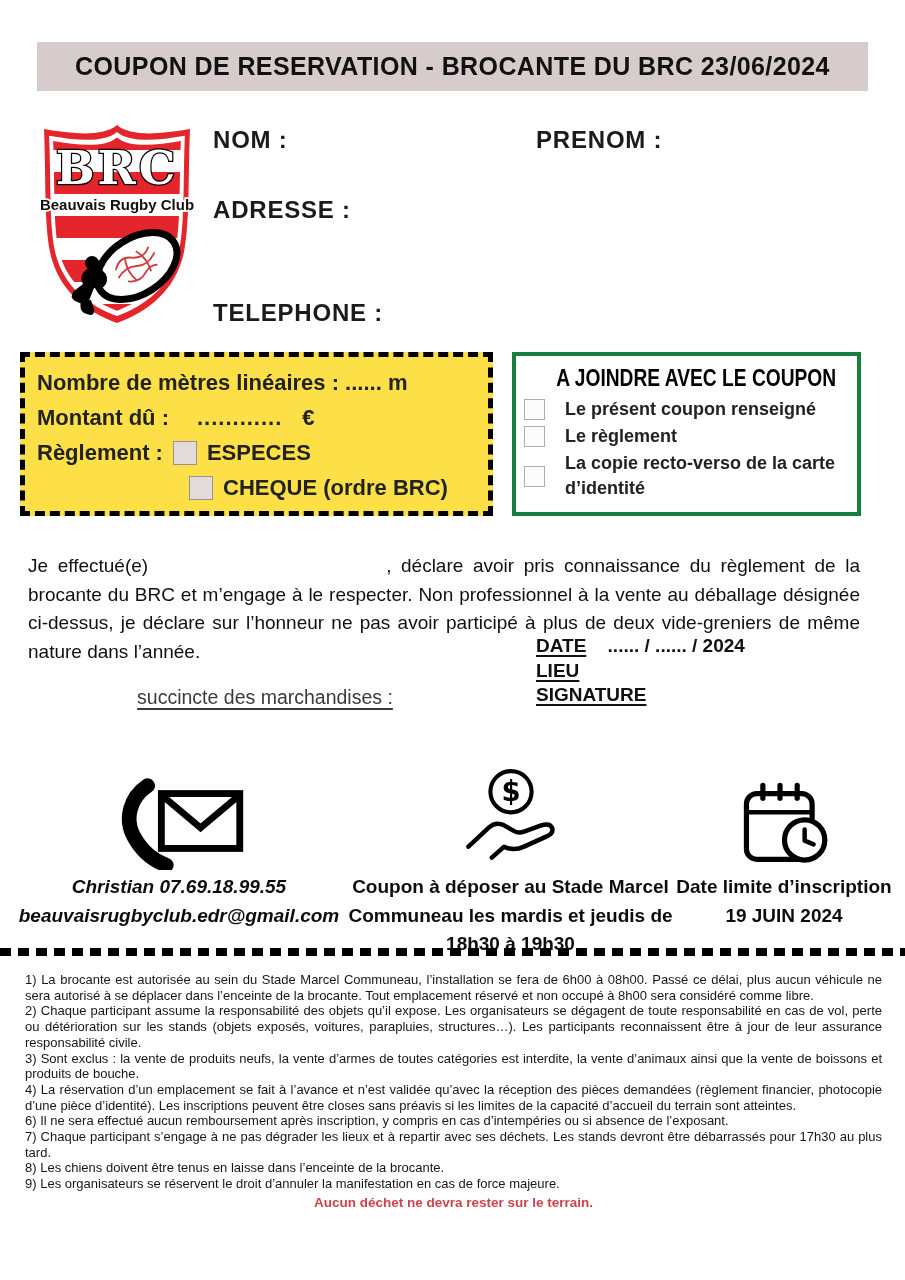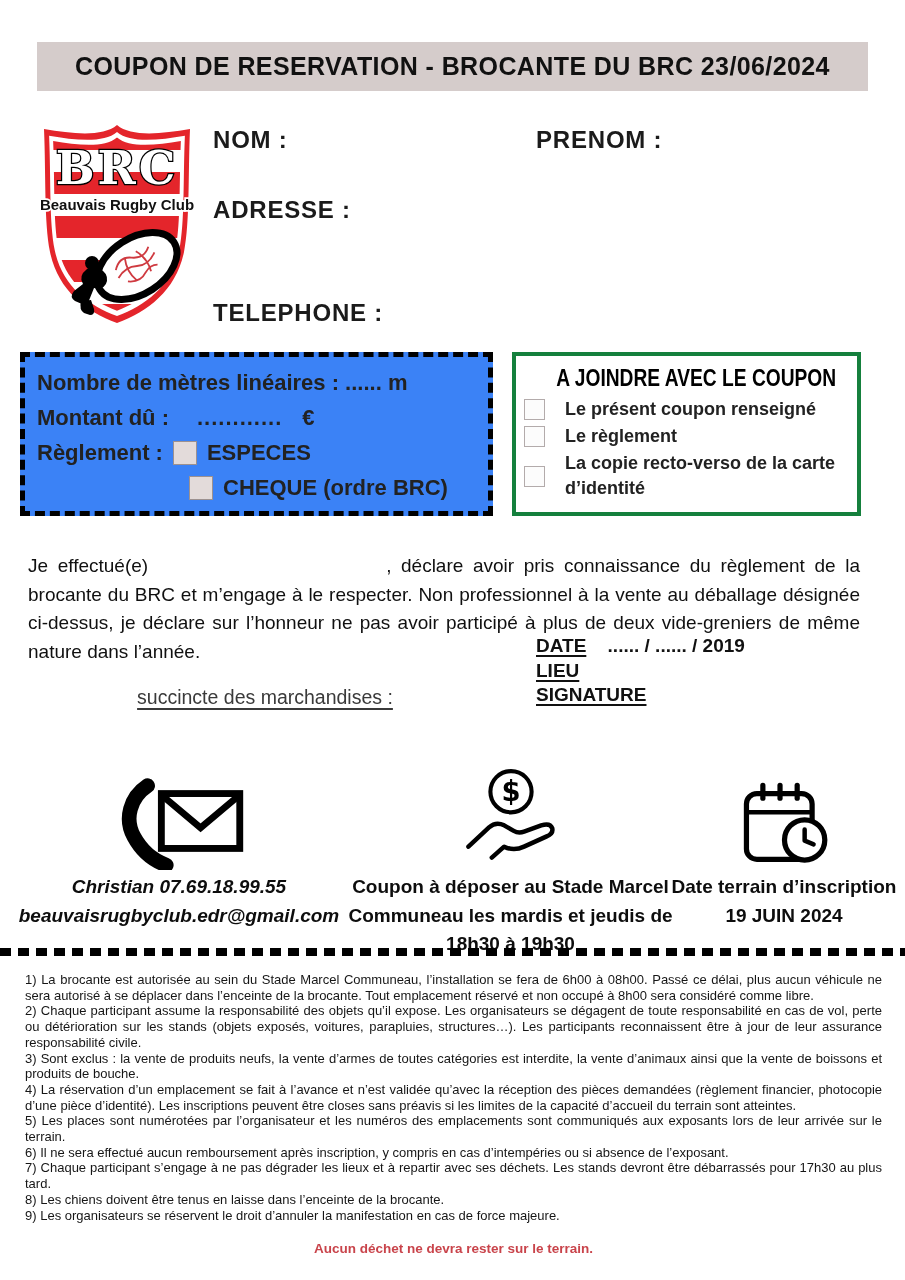--- a/index.html
+++ b/index.html
@@ -20,21 +20,21 @@
   .logo { position:absolute; left:33px; top:118px; width:168px; height:212px; }
   .field { position:absolute; font-size:24px; font-weight:700; letter-spacing:.8px; color:#1b1b1b; }
   .f-nom { left:213px; top:126px; }
   .f-prenom { left:536px; top:126px; }
   .f-adresse { left:213px; top:196px; }
   .f-tel { left:213px; top:299px; }
 
   
   .resbox {
     position:absolute; left:20px; top:352px; width:473px; height:164px;
-    background:#3b82f6; border:5px dashed #000;
+    background:#fde047; border:5px dashed #000;
     padding:8px 10px 6px 12px; font-size:22px; font-weight:700; color:#222;
   }
   .resbox .row { display:flex; align-items:center; min-height:35px; }
   .dots { letter-spacing:1px; }
   .cb {
     display:inline-block; width:24px; height:24px; flex:none;
     background:#e3dbda; border:1.5px solid #9c9190; margin:0 10px;
   }
   .row-cheque { padding-left:142px;text-align:center; }
 
@@ -75,21 +75,21 @@
 
   
   .divider {
     position:absolute; left:0; top:948px; width:905px; height:8px;
     background:repeating-linear-gradient(90deg,#000 0 11px,transparent 11px 18px);
   }
   .rules {
     position:absolute; left:25px; top:972px; width:857px;
     font-size:13px; line-height:15.7px; text-align:justify; color:#161616;
   }
-  .warning { text-align:center; color:#c9444b; font-weight:700; font-size:13.5px; margin-top:18px; }
+  .warning { text-align:center; color:#c9444b; font-weight:700; font-size:13.5px; margin-top:3px; }
 </style>
 </head>
 <body>
 
 <div class="page">
 
   <header class="banner">
     <h1>COUPON DE RESERVATION - BROCANTE DU BRC 23/06/2024</h1>
   </header>
 
@@ -168,21 +168,21 @@
       <span class="cb2"></span>
       <span>La copie recto-verso de la carte d’identité</span>
     </div>
   </div>
 
   <p class="decl"><span>Je effectué(e)</span><span class="gap"></span><span>, déclare avoir pris connaissance du règlement de la brocante du BRC et m’engage à le respecter. Non professionnel à la vente au déballage désignée ci-dessus, je déclare sur l’honneur ne pas avoir participé à plus de deux vide-greniers de même nature dans l’année.</span></p>
 
   <div class="dateblock">
     <div>
       <span class="lbl">DATE</span>
-      <span class="val">...... / ...... / 2019</span>
+      <span class="val">...... / ...... / 2024</span>
     </div>
     <div class="lbl">LIEU</div>
     <div class="lbl">SIGNATURE</div>
   </div>
 
   <div class="nature">
     <div>succincte des marchandises :</div>
   </div>
 
   <div class="contact-col col1">
@@ -215,32 +215,31 @@
       <svg viewBox="0 0 130 120" width="97" height="90">
         <rect x="14" y="18" width="88" height="88" rx="14" fill="#fff" stroke="#000" stroke-width="7"></rect>
         <line x1="16" y1="43" x2="100" y2="43" stroke="#000" stroke-width="6"></line>
         <line x1="36" y1="7" x2="36" y2="24" stroke="#000" stroke-width="7" stroke-linecap="round"></line>
         <line x1="59" y1="7" x2="59" y2="24" stroke="#000" stroke-width="7" stroke-linecap="round"></line>
         <line x1="82" y1="7" x2="82" y2="24" stroke="#000" stroke-width="7" stroke-linecap="round"></line>
         <circle cx="92" cy="80" r="27" fill="#fff" stroke="#000" stroke-width="7"></circle>
         <path d="M92 66 L92 81 L104 86" fill="none" stroke="#000" stroke-width="6" stroke-linecap="round" stroke-linejoin="round"></path>
       </svg>
     </div>
-    <div>Date terrain d’inscription</div>
+    <div>Date limite d’inscription</div>
     <div>19 JUIN 2024</div>
   </div>
 
   <div class="divider"></div>
 
   <div class="rules">
     <div>1) La brocante est autorisée au sein du Stade Marcel Communeau, l’installation se fera de 6h00 à 08h00. Passé ce délai, plus aucun véhicule ne sera autorisé à se déplacer dans l’enceinte de la brocante. Tout emplacement réservé et non occupé à 8h00 sera considéré comme libre.</div>
     <div>2) Chaque participant assume la responsabilité des objets qu’il expose. Les organisateurs se dégagent de toute responsabilité en cas de vol, perte ou détérioration sur les stands (objets exposés, voitures, parapluies, structures…). Les participants reconnaissent être à jour de leur assurance responsabilité civile.</div>
     <div>3) Sont exclus : la vente de produits neufs, la vente d’armes de toutes catégories est interdite, la vente d’animaux ainsi que la vente de boissons et produits de bouche.</div>
     <div>4) La réservation d’un emplacement se fait à l’avance et n’est validée qu’avec la réception des pièces demandées (règlement financier, photocopie d’une pièce d’identité). Les inscriptions peuvent être closes sans préavis si les limites de la capacité d’accueil du terrain sont atteintes.</div>
-    <div>5) Les places sont numérotées par l’organisateur et les numéros des emplacements sont communiqués aux exposants lors de leur arrivée sur le terrain.</div>
     <div>6) Il ne sera effectué aucun remboursement après inscription, y compris en cas d’intempéries ou si absence de l’exposant.</div>
     <div>7) Chaque participant s’engage à ne pas dégrader les lieux et à repartir avec ses déchets. Les stands devront être débarrassés pour 17h30 au plus tard.</div>
     <div>8) Les chiens doivent être tenus en laisse dans l’enceinte de la brocante.</div>
     <div>9) Les organisateurs se réservent le droit d’annuler la manifestation en cas de force majeure.</div>
     <div class="warning">Aucun déchet ne devra rester sur le terrain.</div>
   </div>
 
 </div>
 
 </body></html>

